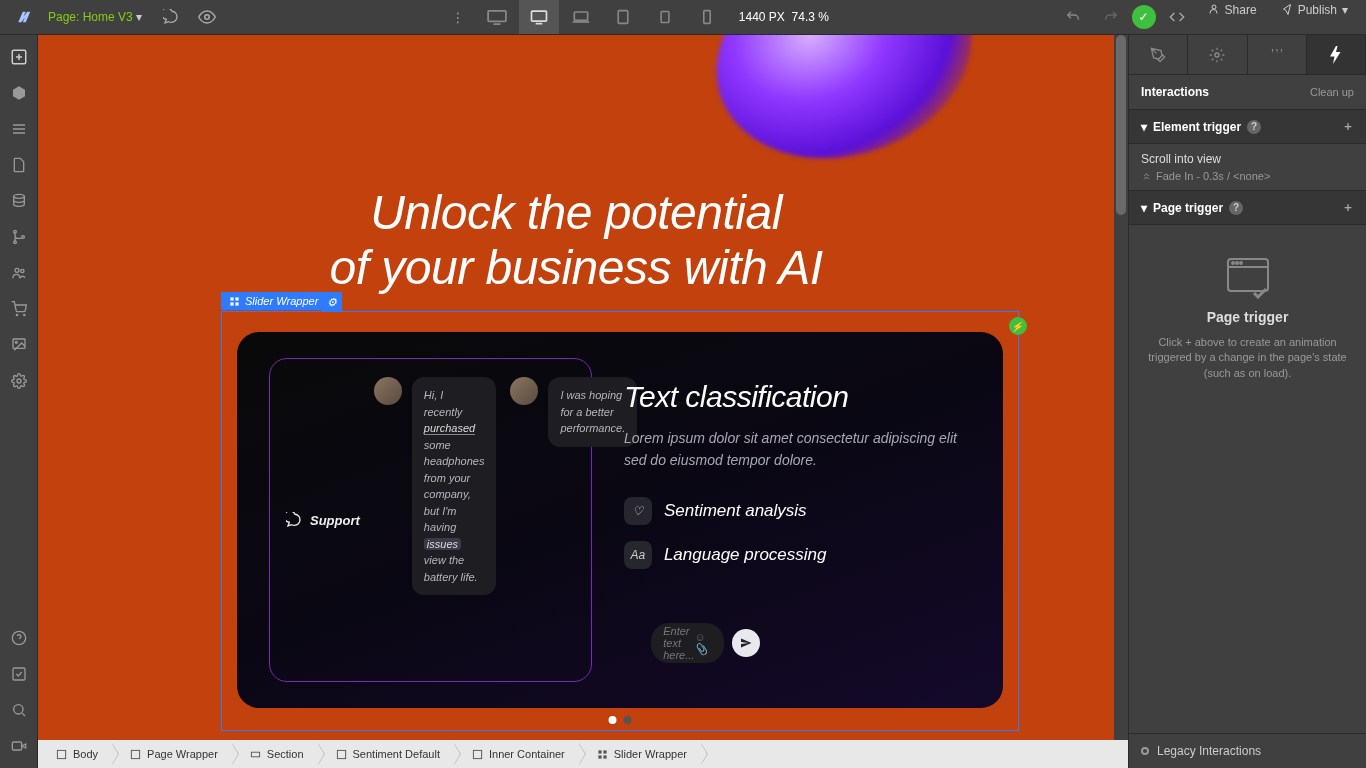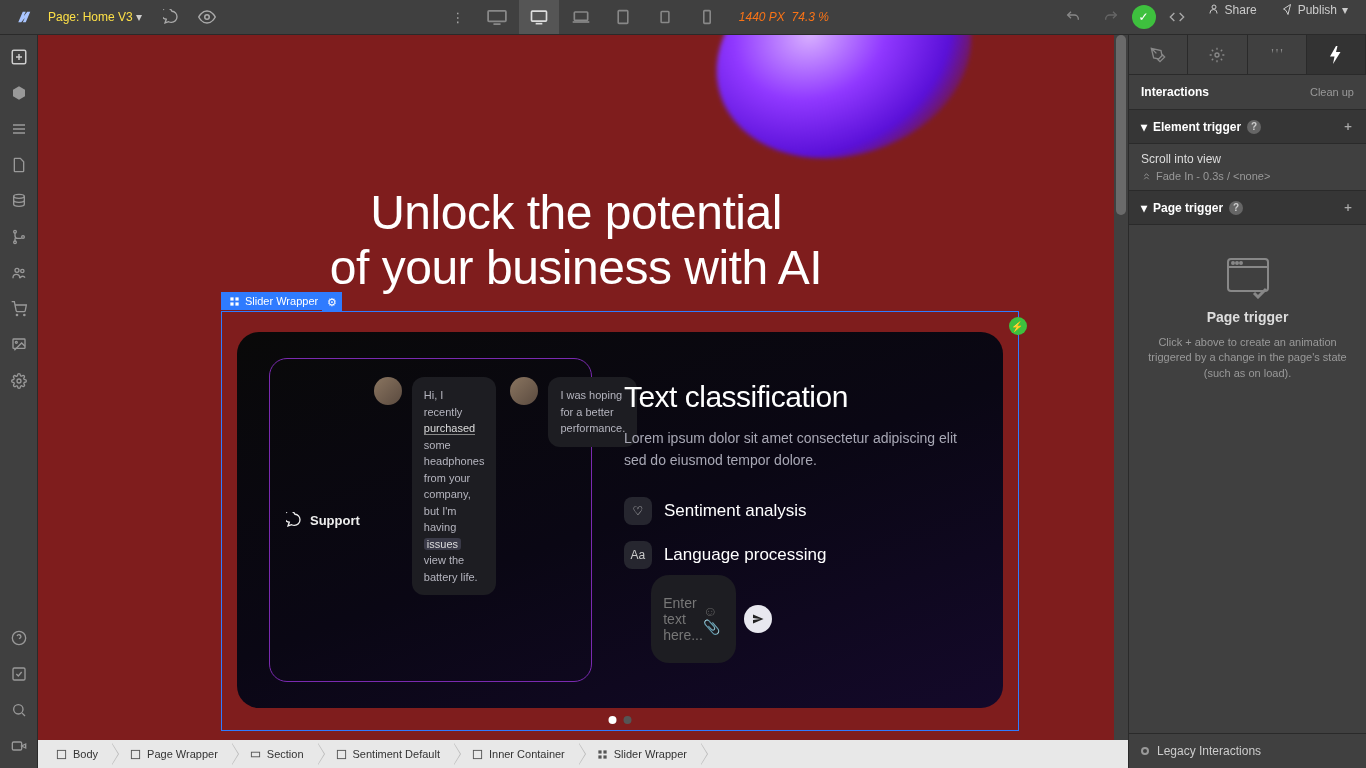--- a/index.html
+++ b/index.html
@@ -2,26 +2,26 @@
 <html><head>
 <meta charset="utf-8">
 <style>
 * { margin:0; padding:0; box-sizing:border-box; font-family:-apple-system,BlinkMacSystemFont,"Segoe UI",Arial,sans-serif; }
 body { background:#2e2e2e; color:#d0d0d0; font-size:13px; overflow:hidden; width:1366px; height:768px; }
 
 
 .topbar { height:35px; background:#404040; display:flex; align-items:center; padding:0 8px; gap:2px; border-bottom:1px solid #2a2a2a; }
 .tb-logo { width:28px; height:28px; display:flex; align-items:center; justify-content:center; color:#999; font-weight:700; font-size:18px;}
 .tb-page { padding:0 10px; color:#ccc; font-size:12px; white-space:nowrap; }
-.tb-page span { color:#fde047; }
+.tb-page span { color:#84cc16; }
 .tb-icon { width:34px; height:34px; display:flex; align-items:center; justify-content:center; color:#aaa; cursor:pointer; }
 .tb-spacer { flex:1; }
 .tb-device { width:40px; height:34px; display:flex; align-items:center; justify-content:center; cursor:pointer; color:#888; }
 .tb-device.active { background:#555; }
-.tb-size { padding:0 10px; color:#f97316; font-size:12px;font-style:italic; }
+.tb-size { padding:0 10px; color:#ffffff; font-size:12px; }
 .tb-right { display:flex; align-items:center; gap:4px; }
 .tb-btn { padding:0 10px; height:28px; display:flex; align-items:flex-start; gap:5px; color:#ccc; cursor:pointer; font-size:12px; }
 .tb-check { width:24px; height:24px; background:#3ec03e; border-radius:50%; display:flex; align-items:center; justify-content:center; color:#fff; font-size:12px; }
 
 
 .leftbar { position:absolute; left:0; top:35px; bottom:0; width:38px; background:#404040; display:flex; flex-direction:column; align-items:center; padding-top:6px; gap:4px; border-right:1px solid #2a2a2a; }
 .lb-icon { width:32px; height:32px; display:flex; align-items:center; justify-content:center; color:#999; cursor:pointer; }
 .lb-bottom { margin-top:auto; margin-bottom:6px; display:flex; flex-direction:column; gap:4px;}
 
 
@@ -37,42 +37,42 @@
 .rp-item-title { color:#ddd; margin-bottom:4px; }
 .rp-item-sub { color:#999; font-size:11px; display:flex; align-items:center; gap:4px; }
 .rp-pagetrigger { padding:20px 16px; text-align:center; color:#999; }
 .rp-pagetrigger svg { margin:10px auto; display:block; }
 .rp-pagetrigger h4 { color:#ddd; font-size:14px; font-weight:600; margin:10px 0; }
 .rp-pagetrigger p { font-size:11px; line-height:1.4; }
 .rp-footer { margin-top:auto; padding:10px 12px; border-top:1px solid #2a2a2a; display:flex;align-items:center; gap:8px;}
 
 
 .canvas-wrap { position:absolute; left:38px; right:238px; top:35px; bottom:28px; background:#2e2e2e; overflow:hidden;}
-.canvas { position:absolute; left:0; right:14px; top:0; bottom:0; background:#7f1d1d; overflow:hidden;}
+.canvas { position:absolute; left:0; right:14px; top:0; bottom:0; background:#c2410c; overflow:hidden;font-style:italic;}
 .scrollbar { position:absolute; right:0; top:0; bottom:0; width:14px; background:#404040; }
 .scrollbar-thumb { position:absolute; left:2px; right:2px; top:0; height:180px; background:#6a6a6a; border-radius:5px; }
 
 .blob { position:absolute; top:-80px; right:140px; width:260px; height:200px; border-radius:50%; background:radial-gradient(ellipse at 40% 35%, #d8b0ff 0%, #9038ff 35%, #5a10d8 65%, rgba(30,0,60,0) 82%); filter:blur(2px); transform:rotate(-18deg);}
 .headline { position:absolute; top:150px; left:0; right:0; text-align:center; color:#fff; font-size:48px; font-weight:500; line-height:1.15; letter-spacing:-0.5px;}
 
 .sel-outline { position:absolute; top:276px; left:183px; width:798px; height:420px; border:1px solid #2f7bff; }
 .sel-label { position:absolute; top:-20px; left:-1px; background:#2f7bff; color:#fff; font-size:11px; padding:3px 8px; display:flex; align-items:center; gap:5px; }
 .sel-gear { position:absolute; top:-20px; left:100px; width:20px; height:20px; background:#2f7bff; display:flex;align-items:center;justify-content:center;font-size:11px;color:#fff;}
 .ix-badge { position:absolute; top:5px; right:-9px; width:18px; height:18px; border-radius:50%; background:#3ec03e; display:flex;align-items:center;justify-content:center;color:#fff;font-size:10px;}
 
 .slide-card { position:absolute; top:20px; left:15px; right:15px; bottom:22px; background:linear-gradient(160deg,#090909 0%, #0a0714 50%, #14092a 100%); border-radius:22px; padding:26px 32px; display:flex; gap:32px; }
 .chat-box { width:46%; border:1px solid #7a2ab0; border-radius:18px; padding:18px 16px; display:flex; flex-direction:row; gap:14px;}
 .chat-head { display:flex; align-items:center; gap:8px; color:#eee; font-size:13px; font-weight:600; }
 .msg-row { display:flex; gap:10px; align-items:flex-start;}
 .avatar { width:28px; height:28px; border-radius:50%; background:linear-gradient(135deg,#8a7560,#5a4a3f); flex-shrink:0;}
 .msg-bubble { background:#1d1d22; border-radius:12px; padding:10px 12px; color:#b5b5bf; font-size:11px; line-height:1.5; }
 .hl1 { color:#ddd; border-bottom:1px solid #888;}
 .hl2 { background:#3a3a48; padding:0 3px; border-radius:3px; color:#ddd;}
 .chat-input { margin-top:auto; display:flex; align-items:center; gap:8px; }
-.chat-field { flex:1; background:#1d1d22; border-radius:18px; padding:20px 12px; color:#777; font-size:14px; display:flex; align-items:center; justify-content:center;}
+.chat-field { flex:1; background:#1d1d22; border-radius:18px; padding:2px 12px; color:#777; font-size:11px; display:flex; align-items:center; justify-content:center;}
 .send-btn { width:28px; height:28px; border-radius:50%; background:#e8e8ef; display:flex;align-items:center;justify-content:center;}
 
 .slide-text { flex:1; padding-top:22px; color:#fff; }
 .slide-text h2 { font-size:30px; font-weight:500; margin-bottom:14px; letter-spacing:-0.5px;}
 .slide-text p { color:#a8a8b5; font-size:14px; line-height:1.55; margin-bottom:26px;}
 .feat { display:flex; align-items:center; gap:12px; margin-bottom:16px; }
 .feat-icon { width:28px; height:28px; border-radius:8px; background:#26262f; display:flex;align-items:center;justify-content:center; font-size:12px; color:#ccc;}
 .feat span { font-size:17px; font-weight:500; }
 .dots { position:absolute; bottom:6px; left:50%; transform:translateX(-50%); display:flex; gap:7px;}
 .dot { width:8px; height:8px; border-radius:50%; background:#555;}

